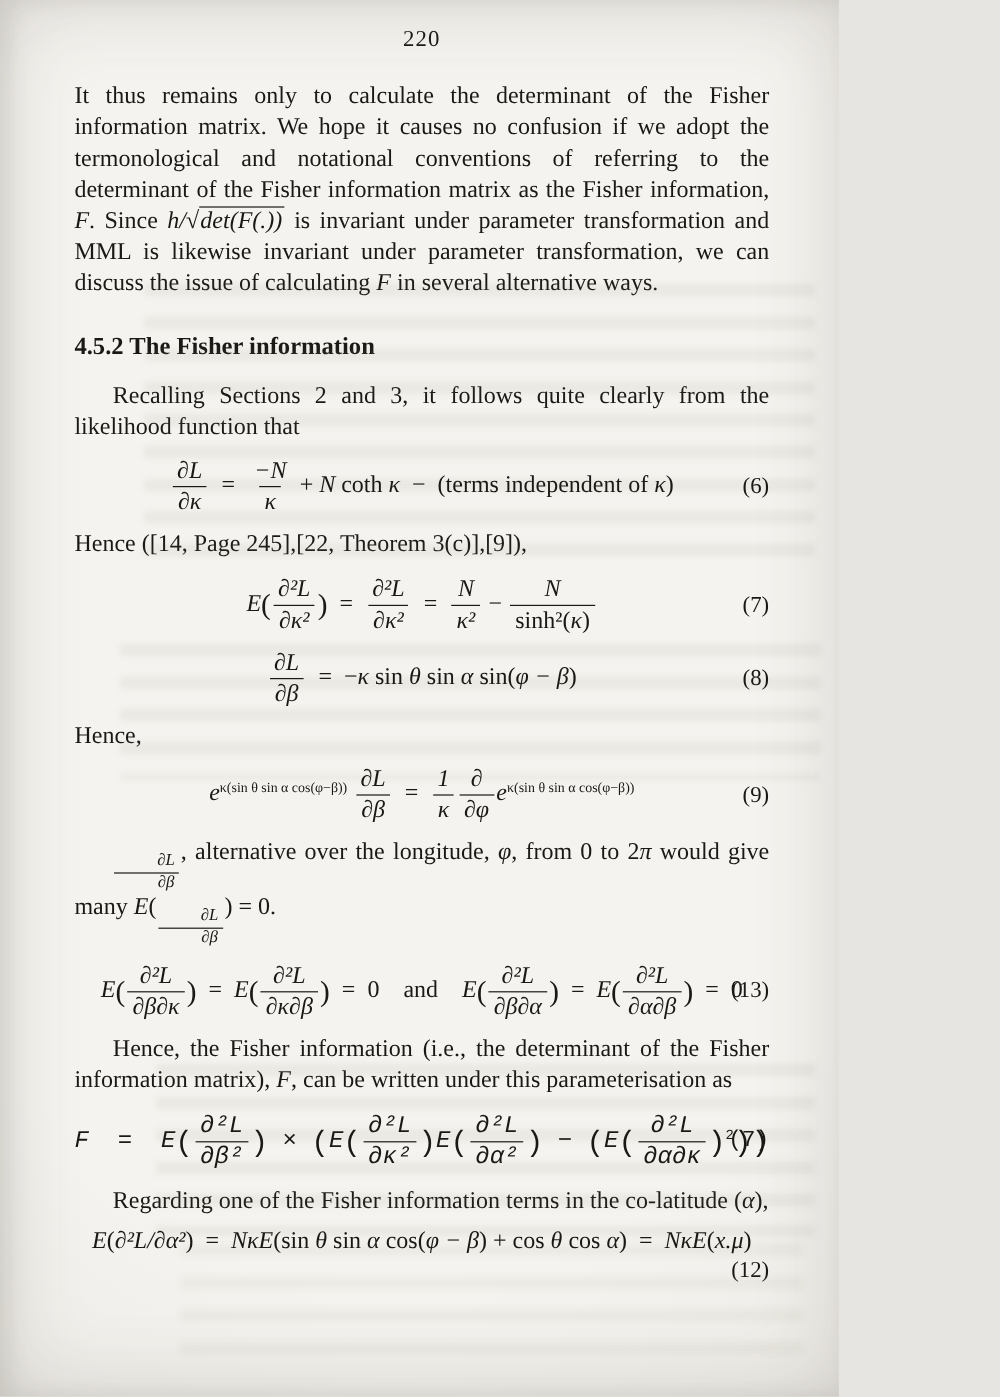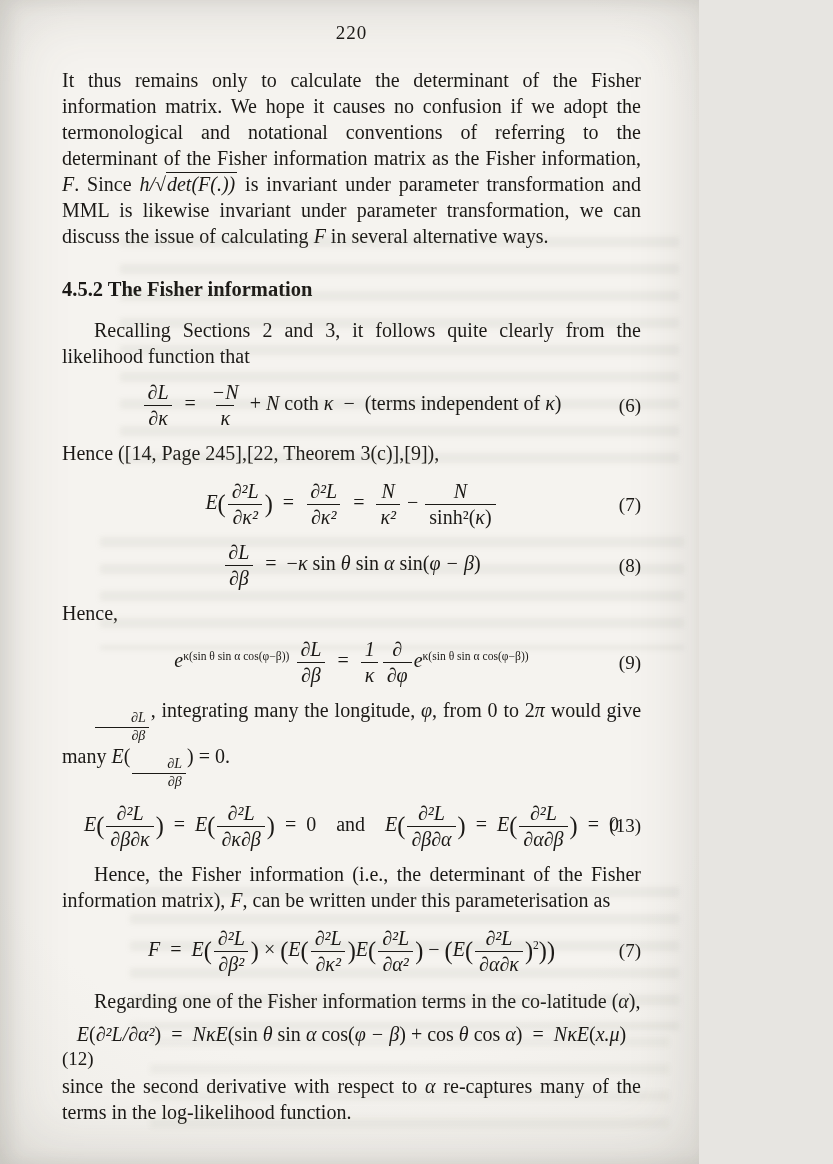--- a/index.html
+++ b/index.html
@@ -63,36 +63,36 @@
   .frac{
     display:inline-flex;flex-direction:column;align-items:center;
     vertical-align:middle;text-align:center;margin:0 2px;line-height:1.15;
   }
   .frac .num{display:block;padding:0 4px 1px;}
   .frac .den{display:block;border-top:1.45px solid currentColor;padding:1px 4px 0;}
   .para .frac{font-size:.7em;line-height:1.05;vertical-align:-0.35em;margin:0 1px;}
   .sqrt{white-space:nowrap;}
   .sqrt .rad{font-style:normal;}
   .sqrt .radicand{font-style:italic;border-top:1.35px solid currentColor;padding:0 2px 0 1px;}
-  .eq12-tagline{font-size:19px;line-height:24px;margin-top:2px;}
+  .eq12-tagline{text-align:right;font-size:19px;line-height:24px;margin-top:2px;}
   
   .m-p1{margin-top:22px;}
   .m-p2{margin-top:14px;}
   .m-eq6{margin:12px 0 10px;}
   .m-p3{margin-top:2px;}
   .m-eq7{margin:14px 0 12px;}
   .m-p4{margin-top:8px;}
   .m-eq8{margin:12px 0 10px;}
   .m-p5{margin-top:2px;}
   .m-eq9{margin:12px 0 10px;}
   .m-p6{margin-top:10px;}
   .m-p7{margin-top:0;}
   .m-eq10{margin:12px 0 10px;}
   .m-p8{margin-top:10px;}
-  .m-eq11{margin:14px 0 12px;}
+  .m-eq11{margin:14px 0 12px;font-family:Liberation Mono, monospace;}
   .m-p9{margin-top:10px;}
   .m-eq12{margin-top:10px;}
   .m-p10{margin-top:2px;}
 </style>
 </head>
 <body>
 
 <div class="page">
   <div class="bleed b1"></div>
   <div class="bleed b2"></div>
@@ -128,21 +128,21 @@
   <div class="para m-p5"><span class="mr">Hence,</span></div>
 
   <div class="equation m-eq9">
     <span class="eq-line"><span class="mi">e</span><span class="msup">κ(sin θ sin α cos(φ−β))</span><span class="mr"> </span><span class="frac"><span class="num"><span class="mi">∂L</span></span><span class="den"><span class="mi">∂β</span></span></span><span class="mr">  =  </span><span class="frac"><span class="num"><span class="mi">1</span></span><span class="den"><span class="mi">κ</span></span></span><span class="frac"><span class="num"><span class="mi">∂</span></span><span class="den"><span class="mi">∂φ</span></span></span><span class="mi">e</span><span class="msup">κ(sin θ sin α cos(φ−β))</span></span>
     <span class="eq-tag">(9)</span>
   </div>
 
   <div class="para ind m-p6"><span class="frac">
         <span class="num"><span class="mi">∂L</span></span>
         <span class="den"><span class="mi">∂β</span></span>
-      </span><span class="mr">, integrating many the longitude, </span><span class="mi">φ</span><span class="mr">, from 0 to 2</span><span class="mi">π</span><span class="mr"> would give many </span><span class="mi">E</span><span class="mr">(</span><span class="frac">
+      </span><span class="mr">, alternative over the longitude, </span><span class="mi">φ</span><span class="mr">, from 0 to 2</span><span class="mi">π</span><span class="mr"> would give many </span><span class="mi">E</span><span class="mr">(</span><span class="frac">
         <span class="num"><span class="mi">∂L</span></span>
         <span class="den"><span class="mi">∂β</span></span>
       </span><span class="mr">)  =  0.</span></div>
 
 
   <div class="equation m-eq10">
     <span class="eq-line"><span class="mi">E</span><span class="mp">(</span><span class="frac"><span class="num"><span class="mi">∂²L</span></span><span class="den"><span class="mi">∂β∂κ</span></span></span><span class="mp">)</span><span class="mr">  =  </span><span class="mi">E</span><span class="mp">(</span><span class="frac"><span class="num"><span class="mi">∂²L</span></span><span class="den"><span class="mi">∂κ∂β</span></span></span><span class="mp">)</span><span class="mr">  =  0    and    </span><span class="mi">E</span><span class="mp">(</span><span class="frac"><span class="num"><span class="mi">∂²L</span></span><span class="den"><span class="mi">∂β∂α</span></span></span><span class="mp">)</span><span class="mr">  =  </span><span class="mi">E</span><span class="mp">(</span><span class="frac"><span class="num"><span class="mi">∂²L</span></span><span class="den"><span class="mi">∂α∂β</span></span></span><span class="mp">)</span><span class="mr">  =  0</span></span>
     <span class="eq-tag">(13)</span>
   </div>
 
@@ -153,16 +153,15 @@
     <span class="eq-tag">(7)</span>
   </div>
 
   <div class="para ind m-p9"><span class="mr">Regarding one of the Fisher information terms in the co-latitude (</span><span class="mi">α</span><span class="mr">),</span></div>
 
   <div class="equation m-eq12">
     <span class="eq-line"><span class="mi">E</span><span class="mr">(</span><span class="mi">∂²L/∂α²</span><span class="mr">)  =  </span><span class="mi">NκE</span><span class="mr">(sin </span><span class="mi">θ</span><span class="mr"> sin </span><span class="mi">α</span><span class="mr"> cos(</span><span class="mi">φ − β</span><span class="mr">) + cos </span><span class="mi">θ</span><span class="mr"> cos </span><span class="mi">α</span><span class="mr">)  =  </span><span class="mi">NκE</span><span class="mr">(</span><span class="mb">x.μ</span><span class="mr">)</span></span>
   </div>
   <div class="eq12-tagline">(12)</div>
 
-  <div class="para m-p10"><span class="mr">since the second derivative with respect to </span><span class="mi">α</span><span class="mr"> re-captures many of the terms in the log-likelihood function.</span></div>
 
   <div class="vignette"></div>
 </div>
 
 </body></html>

